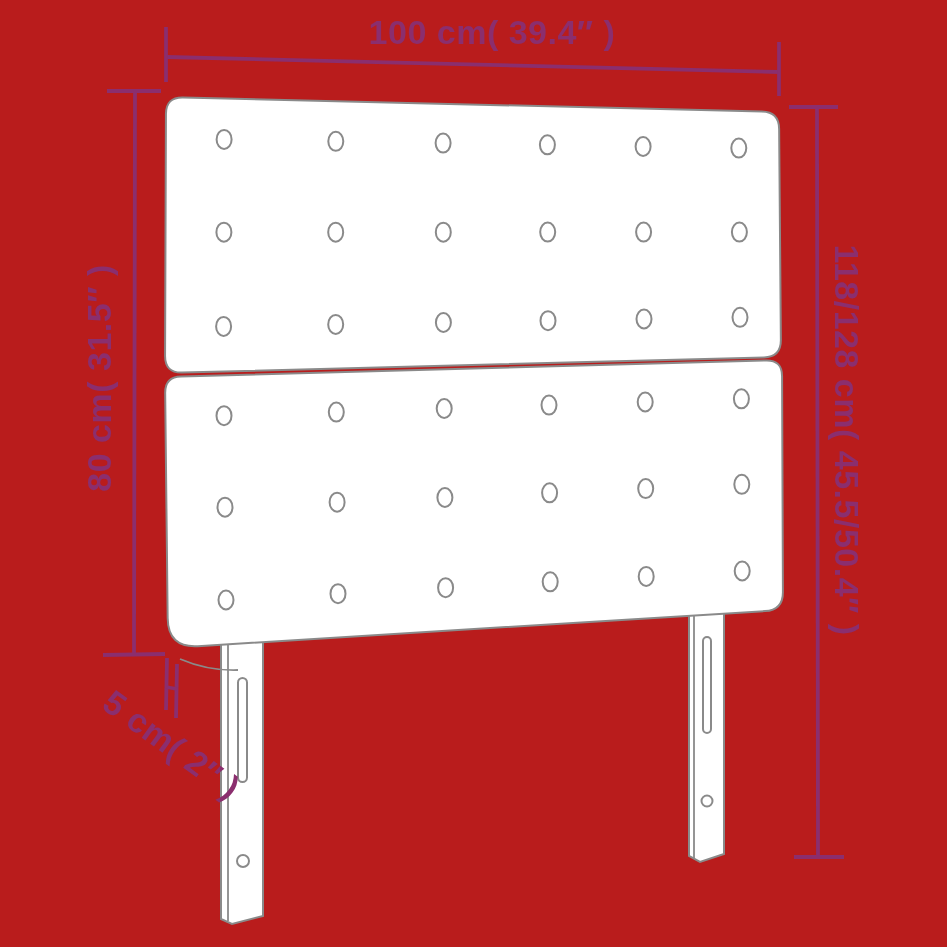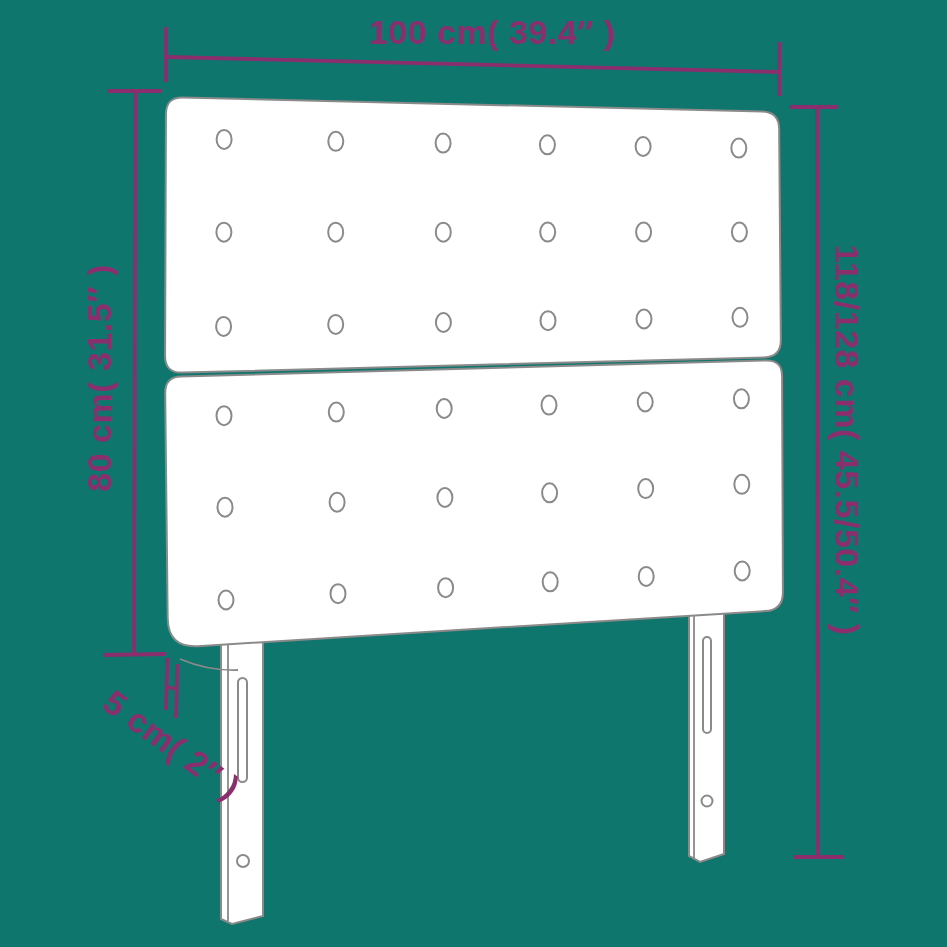--- a/index.html
+++ b/index.html
@@ -36,21 +36,21 @@
     fill: var(--accent, #8b2e6e);
     font-family: "Liberation Sans", sans-serif;
     font-size: 34px;
     font-weight: 700;
     letter-spacing: 0.5px;
   }
 </style>
 </head>
 <body>
 
-<div id="stage" style="--accent: #8b2e6e; --outline: #8a8a8a; background: #0f766e;">
+<div id="stage" style="--accent: #8b2e6e; --outline: #8a8a8a; background: #b91c1c;">
   <svg width="947" height="947" viewBox="0 0 947 947">
 
     <g>
 
       <g>
         <path class="outline" d="M221,642 L263,640 L263,916 L232,924 L221,919 Z"></path>
         <line class="outline-thin" x1="228" y1="643" x2="228" y2="921"></line>
         <rect class="outline" x="238" y="678" width="9" height="104" rx="4.5" ry="4.5"></rect>
         <circle class="outline" cx="243" cy="861" r="6"></circle>
       </g>

